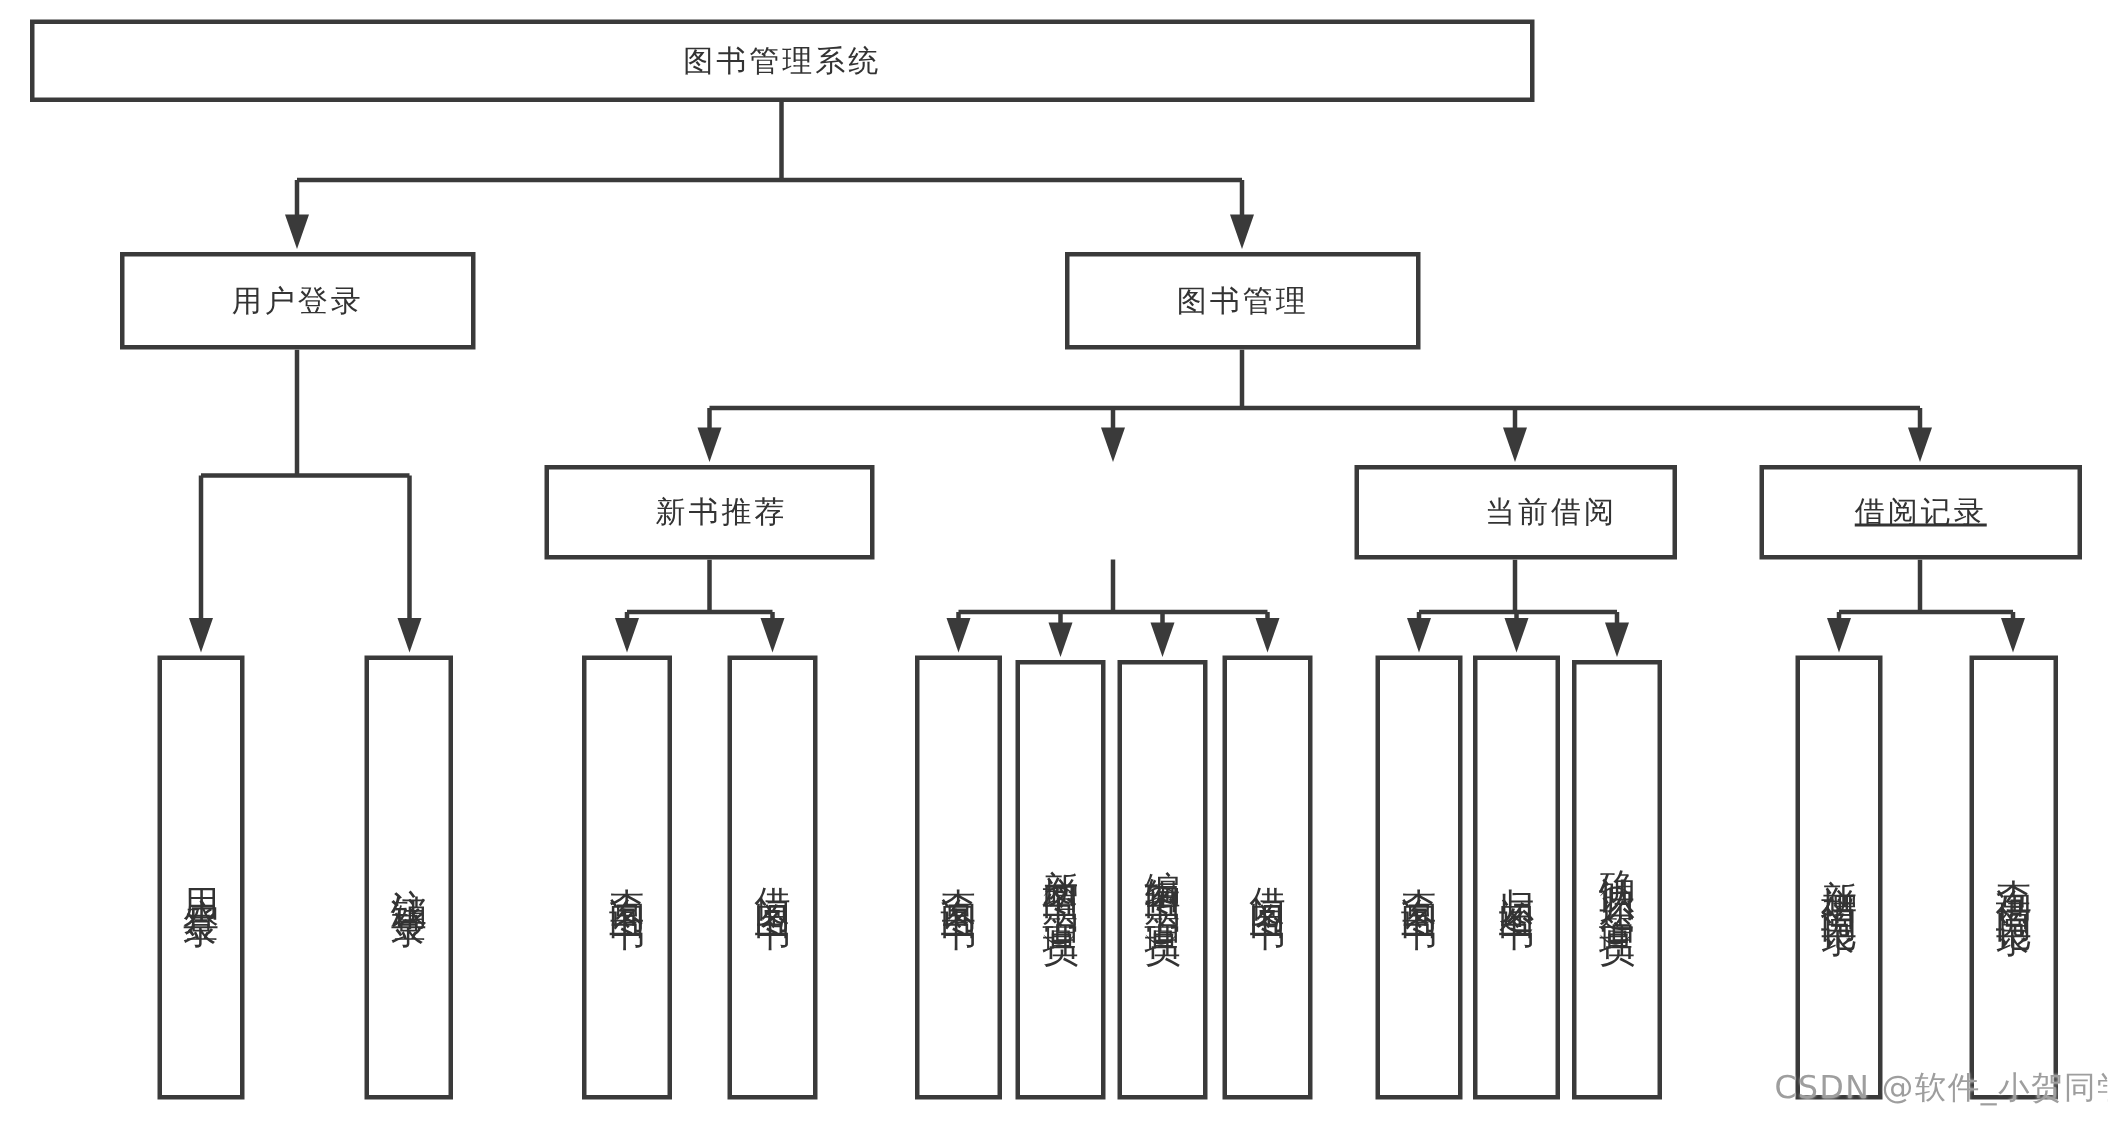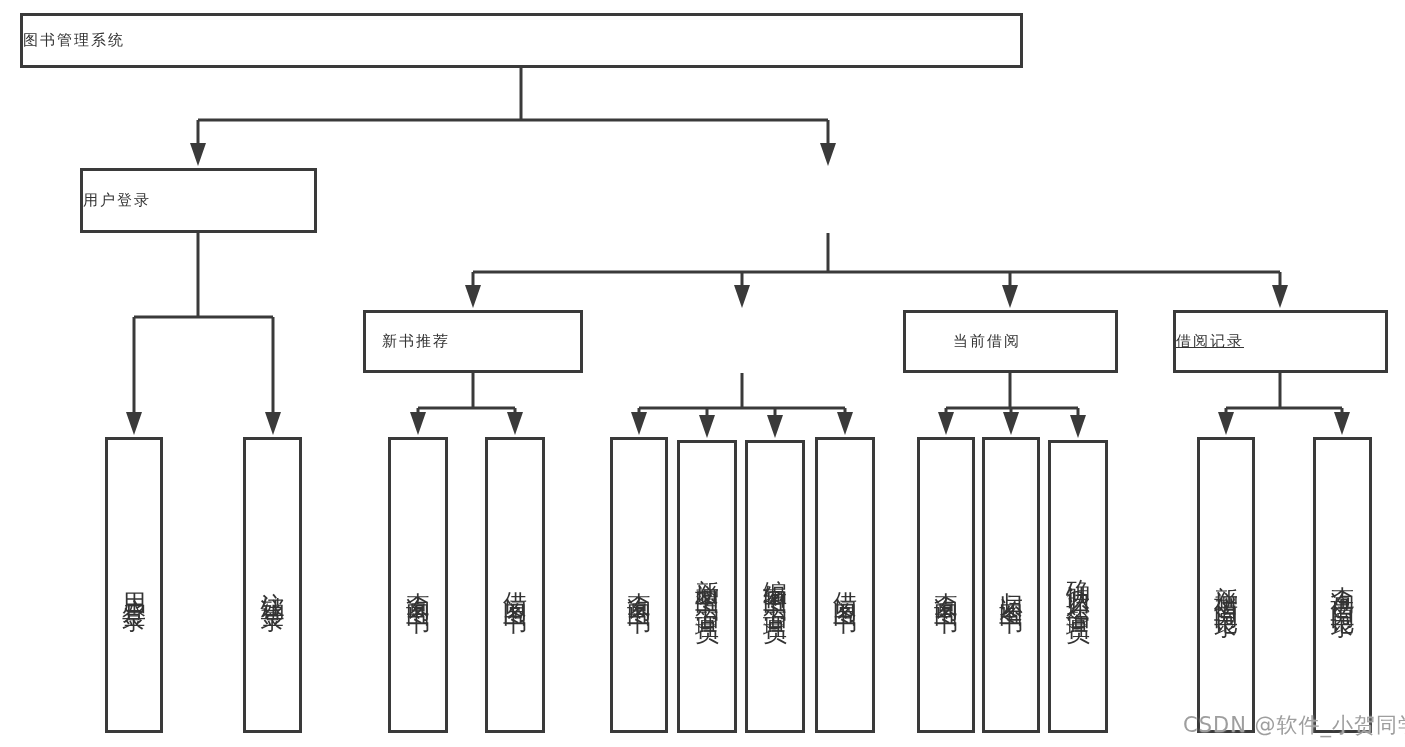--- a/index.html
+++ b/index.html
@@ -16,22 +16,22 @@
     overflow:hidden;
     font-family:"DejaVu Sans","Liberation Sans",sans-serif;
     color:var(--text);
   }
   #wires{position:absolute;left:0;top:0;width:1405px;height:747px;}
   .node{
     position:absolute;
     box-sizing:border-box;
     border:3px solid var(--line);
     background:var(--bg);
-    display:flex;align-items:center;
-    font-size:15px;letter-spacing:2px;
+    display:flex;align-items:center;justify-content:center;
+    font-size:20px;letter-spacing:2px;
     white-space:nowrap;
   }
   .leaf{
     position:absolute;
     box-sizing:border-box;
     border:3px solid var(--line);
     background:var(--bg);
     display:flex;align-items:center;justify-content:center;
   }
   .vtext{
@@ -113,20 +113,23 @@
       <polygon points="1334,412 1350,412 1342,435" fill="#3a3a3a"></polygon>
     </svg>
 
   <div class="node" style="left:20px;top:13px;width:1003px;height:55px;">
     <span>图书管理系统</span>
   </div>
 
   <div class="node" style="left:80px;top:168px;width:237px;height:65px;">
     <span>用户登录</span>
   </div>
+  <div class="node" style="left:710px;top:168px;width:237px;height:65px;">
+    <span>图书管理</span>
+  </div>
 
   <div class="node" style="left:363px;top:310px;width:220px;height:63px;padding-left:16px;">
     <span>新书推荐</span>
   </div>
   <div class="node" style="left:903px;top:310px;width:215px;height:63px;padding-left:47px;">
     <span>当前借阅</span>
   </div>
   <div class="node" style="left:1173px;top:310px;width:215px;height:63px;text-decoration:underline;">
     <span>借阅记录</span>
   </div>

